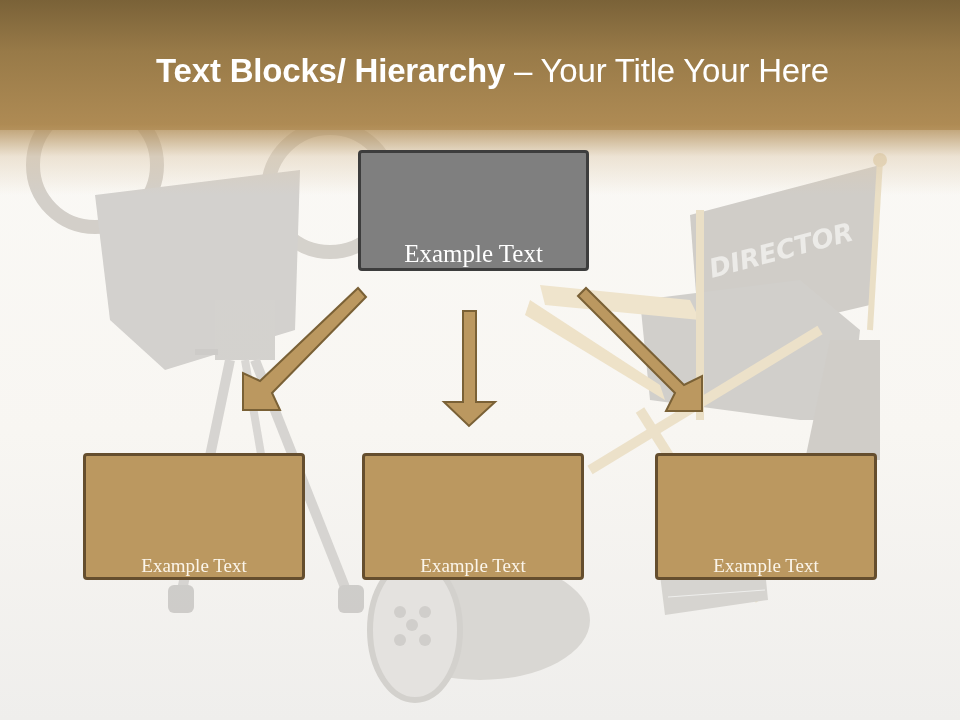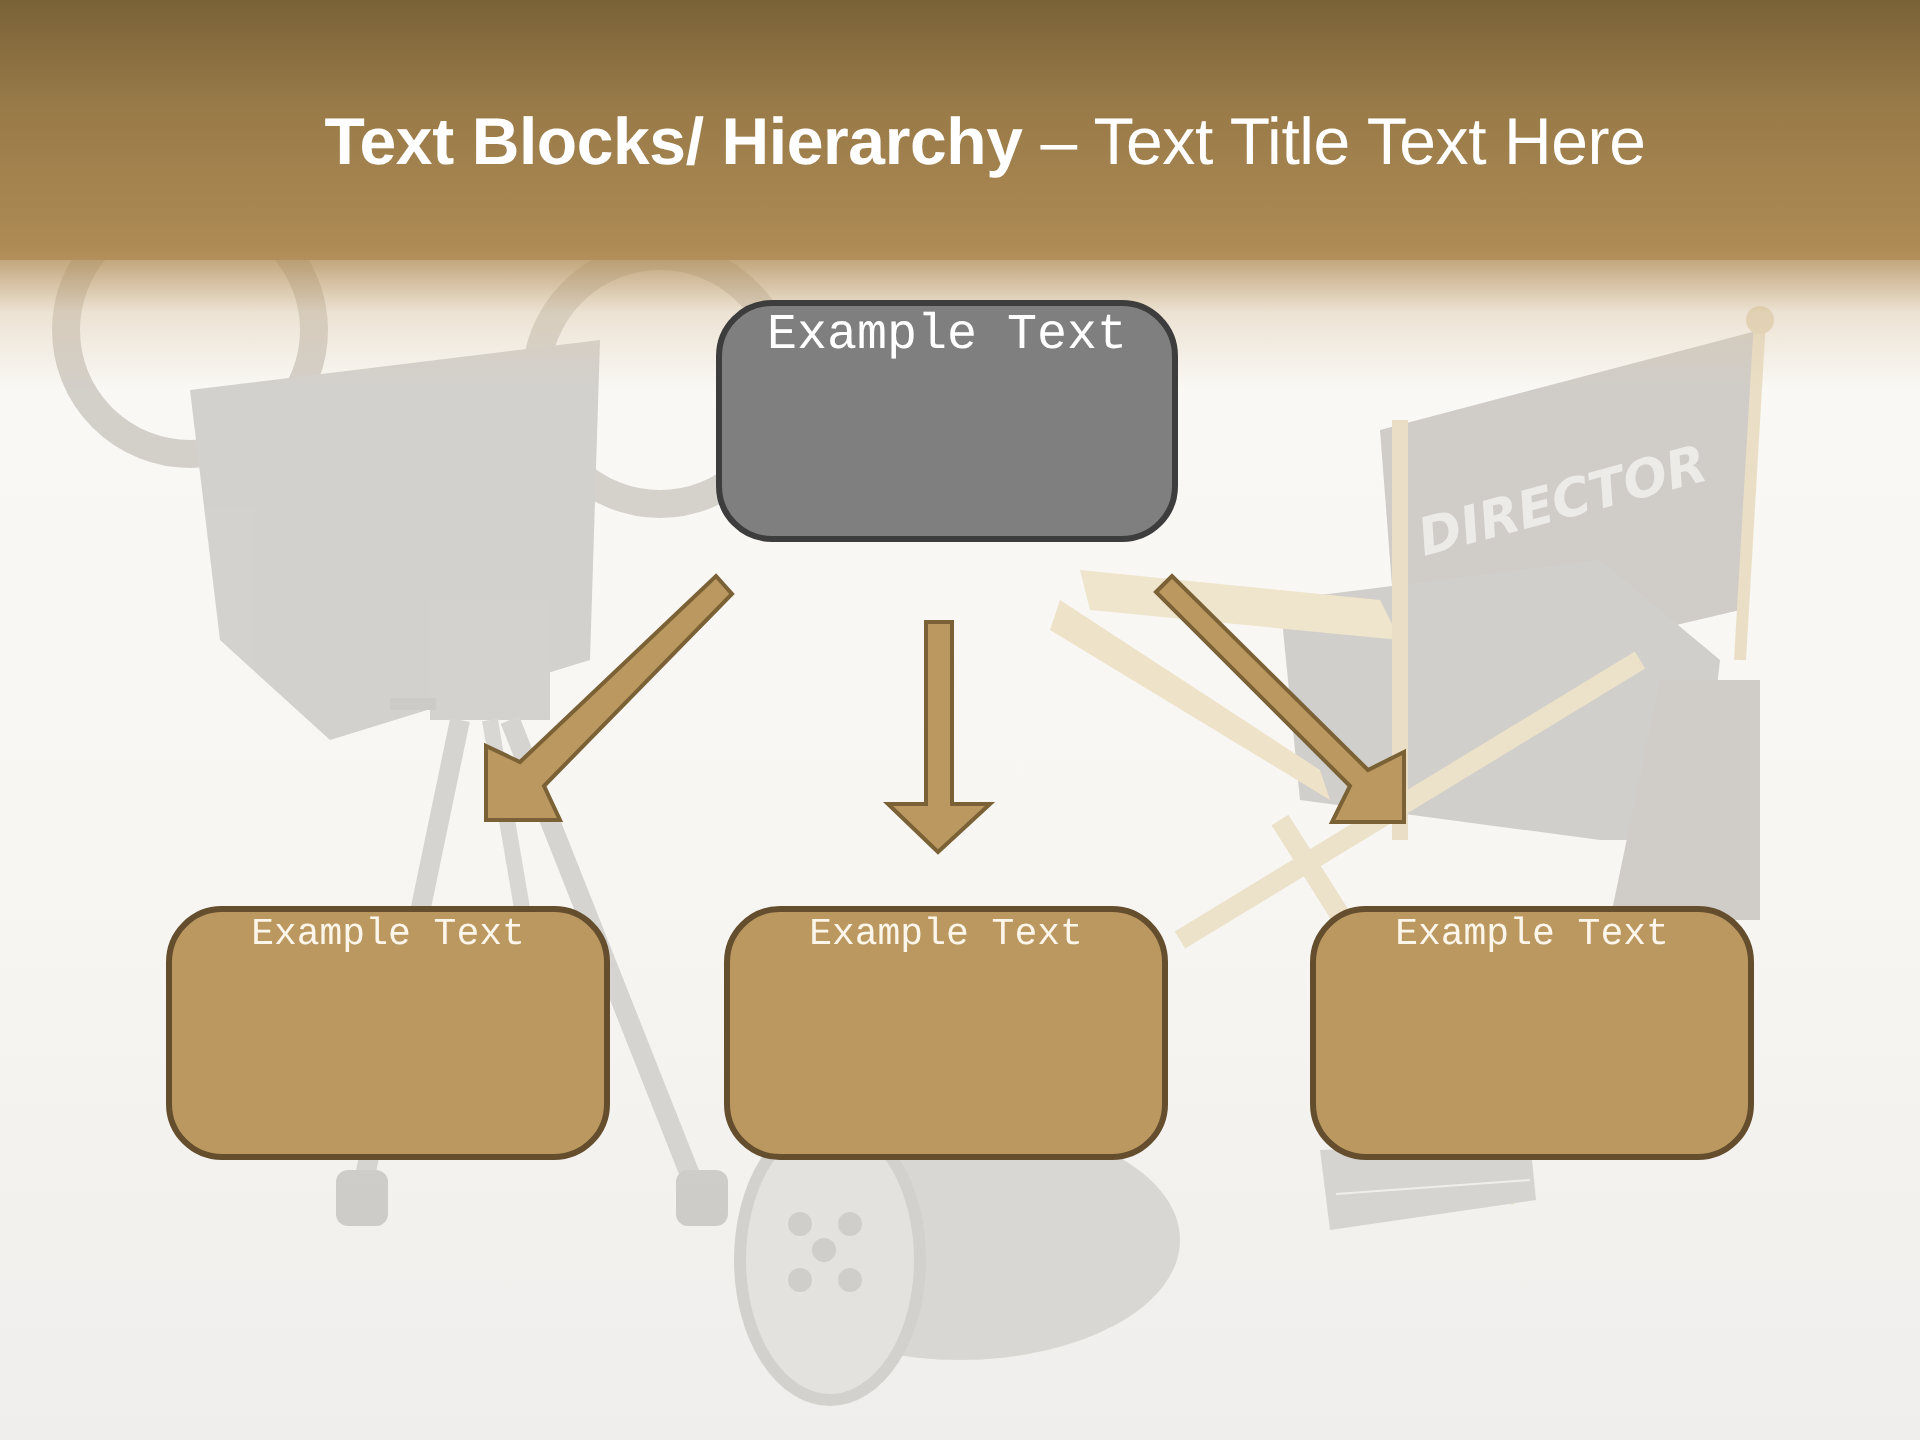--- a/index.html
+++ b/index.html
@@ -9,23 +9,23 @@
            background: linear-gradient(180deg, #fbfaf7 0%, #f8f6f2 60%, #efeeec 100%); }
   .header-band { position: absolute; left: 0; top: 0; width: 960px; height: 130px;
                  background: linear-gradient(180deg, #7a6238 0%, #987a48 40%, #b08c55 100%); }
   .header-fade { position: absolute; left: 0; top: 125px; width: 960px; height: 70px;
                  background: linear-gradient(180deg, rgba(176,140,85,0.85) 0%, rgba(220,200,170,0.45) 45%, rgba(250,248,244,0) 100%); }
   .title { position: absolute; left: 0; top: 52px; width: 985px; text-align: center;
            color: #ffffff; font-size: 33px; white-space: nowrap; letter-spacing: -0.2px; }
   .title .bold { font-weight: bold; margin-top: 14px; }
   .title .light { font-weight: normal; }
   .bg-art { position: absolute; left: 0; top: 0; width: 960px; height: 720px; }
-  .box { position: absolute; box-sizing: border-box; border-radius: 28px;
-         display: flex; align-items: flex-start; justify-content: center; color: #ffffff;
-         font-family: Liberation Mono, monospace; }
+  .box { position: absolute; box-sizing: border-box; border-radius: 4px;
+         display: flex; align-items: flex-end; justify-content: center; color: #ffffff;
+         font-family: Liberation Serif, serif; }
   .box-top { left: 358px; top: 150px; width: 231px; height: 121px; background: #7f7f7f;
              border: 3px solid #3d3d3d; font-size: 25px; }
   .box-child { top: 453px; width: 222px; height: 127px; background: #bb9860;
                border: 3px solid #654e2e; font-size: 19px; color: #fbf5ea; }
   .box-1 { left: 83px; }
   .box-2 { left: 362px; }
   .box-3 { left: 655px; }
   .arrows { position: absolute; left: 0; top: 0; width: 960px; height: 720px; pointer-events: none; }
 </style>
 </head>
@@ -76,21 +76,21 @@
     <g>
       <polygon points="660,575 765,570 768,600 665,615" fill="#d6d4d0"></polygon>
       <line x1="668" y1="597" x2="765" y2="590" stroke="#eeeeec" stroke-width="1"></line>
     </g>
   </svg>
 
   <div class="header-band"></div>
   <div class="header-fade"></div>
 
   <div class="title">
-    <span class="bold">Text Blocks/ Hierarchy</span><span class="light"> – </span><span class="light">Text Title Text Here</span>
+    <span class="bold">Text Blocks/ Hierarchy</span><span class="light"> – </span><span class="light">Your Title Your Here</span>
   </div>
 
   <svg class="arrows" viewBox="0 0 960 720">
 
     <polygon points="358,288 366,297 272,393 280,410 243,410 243,373 260,381" fill="#bb9860" stroke="#7a6136" stroke-width="2" stroke-linejoin="miter"></polygon>
 
     <polygon points="463,311 476,311 476,402 495,402 469,426 444,402 463,402" fill="#bb9860" stroke="#7a6136" stroke-width="2" stroke-linejoin="miter"></polygon>
 
     <polygon points="578,296 586,288 684,385 702,376 702,411 666,411 675,393" fill="#bb9860" stroke="#7a6136" stroke-width="2" stroke-linejoin="miter"></polygon>
   </svg>

